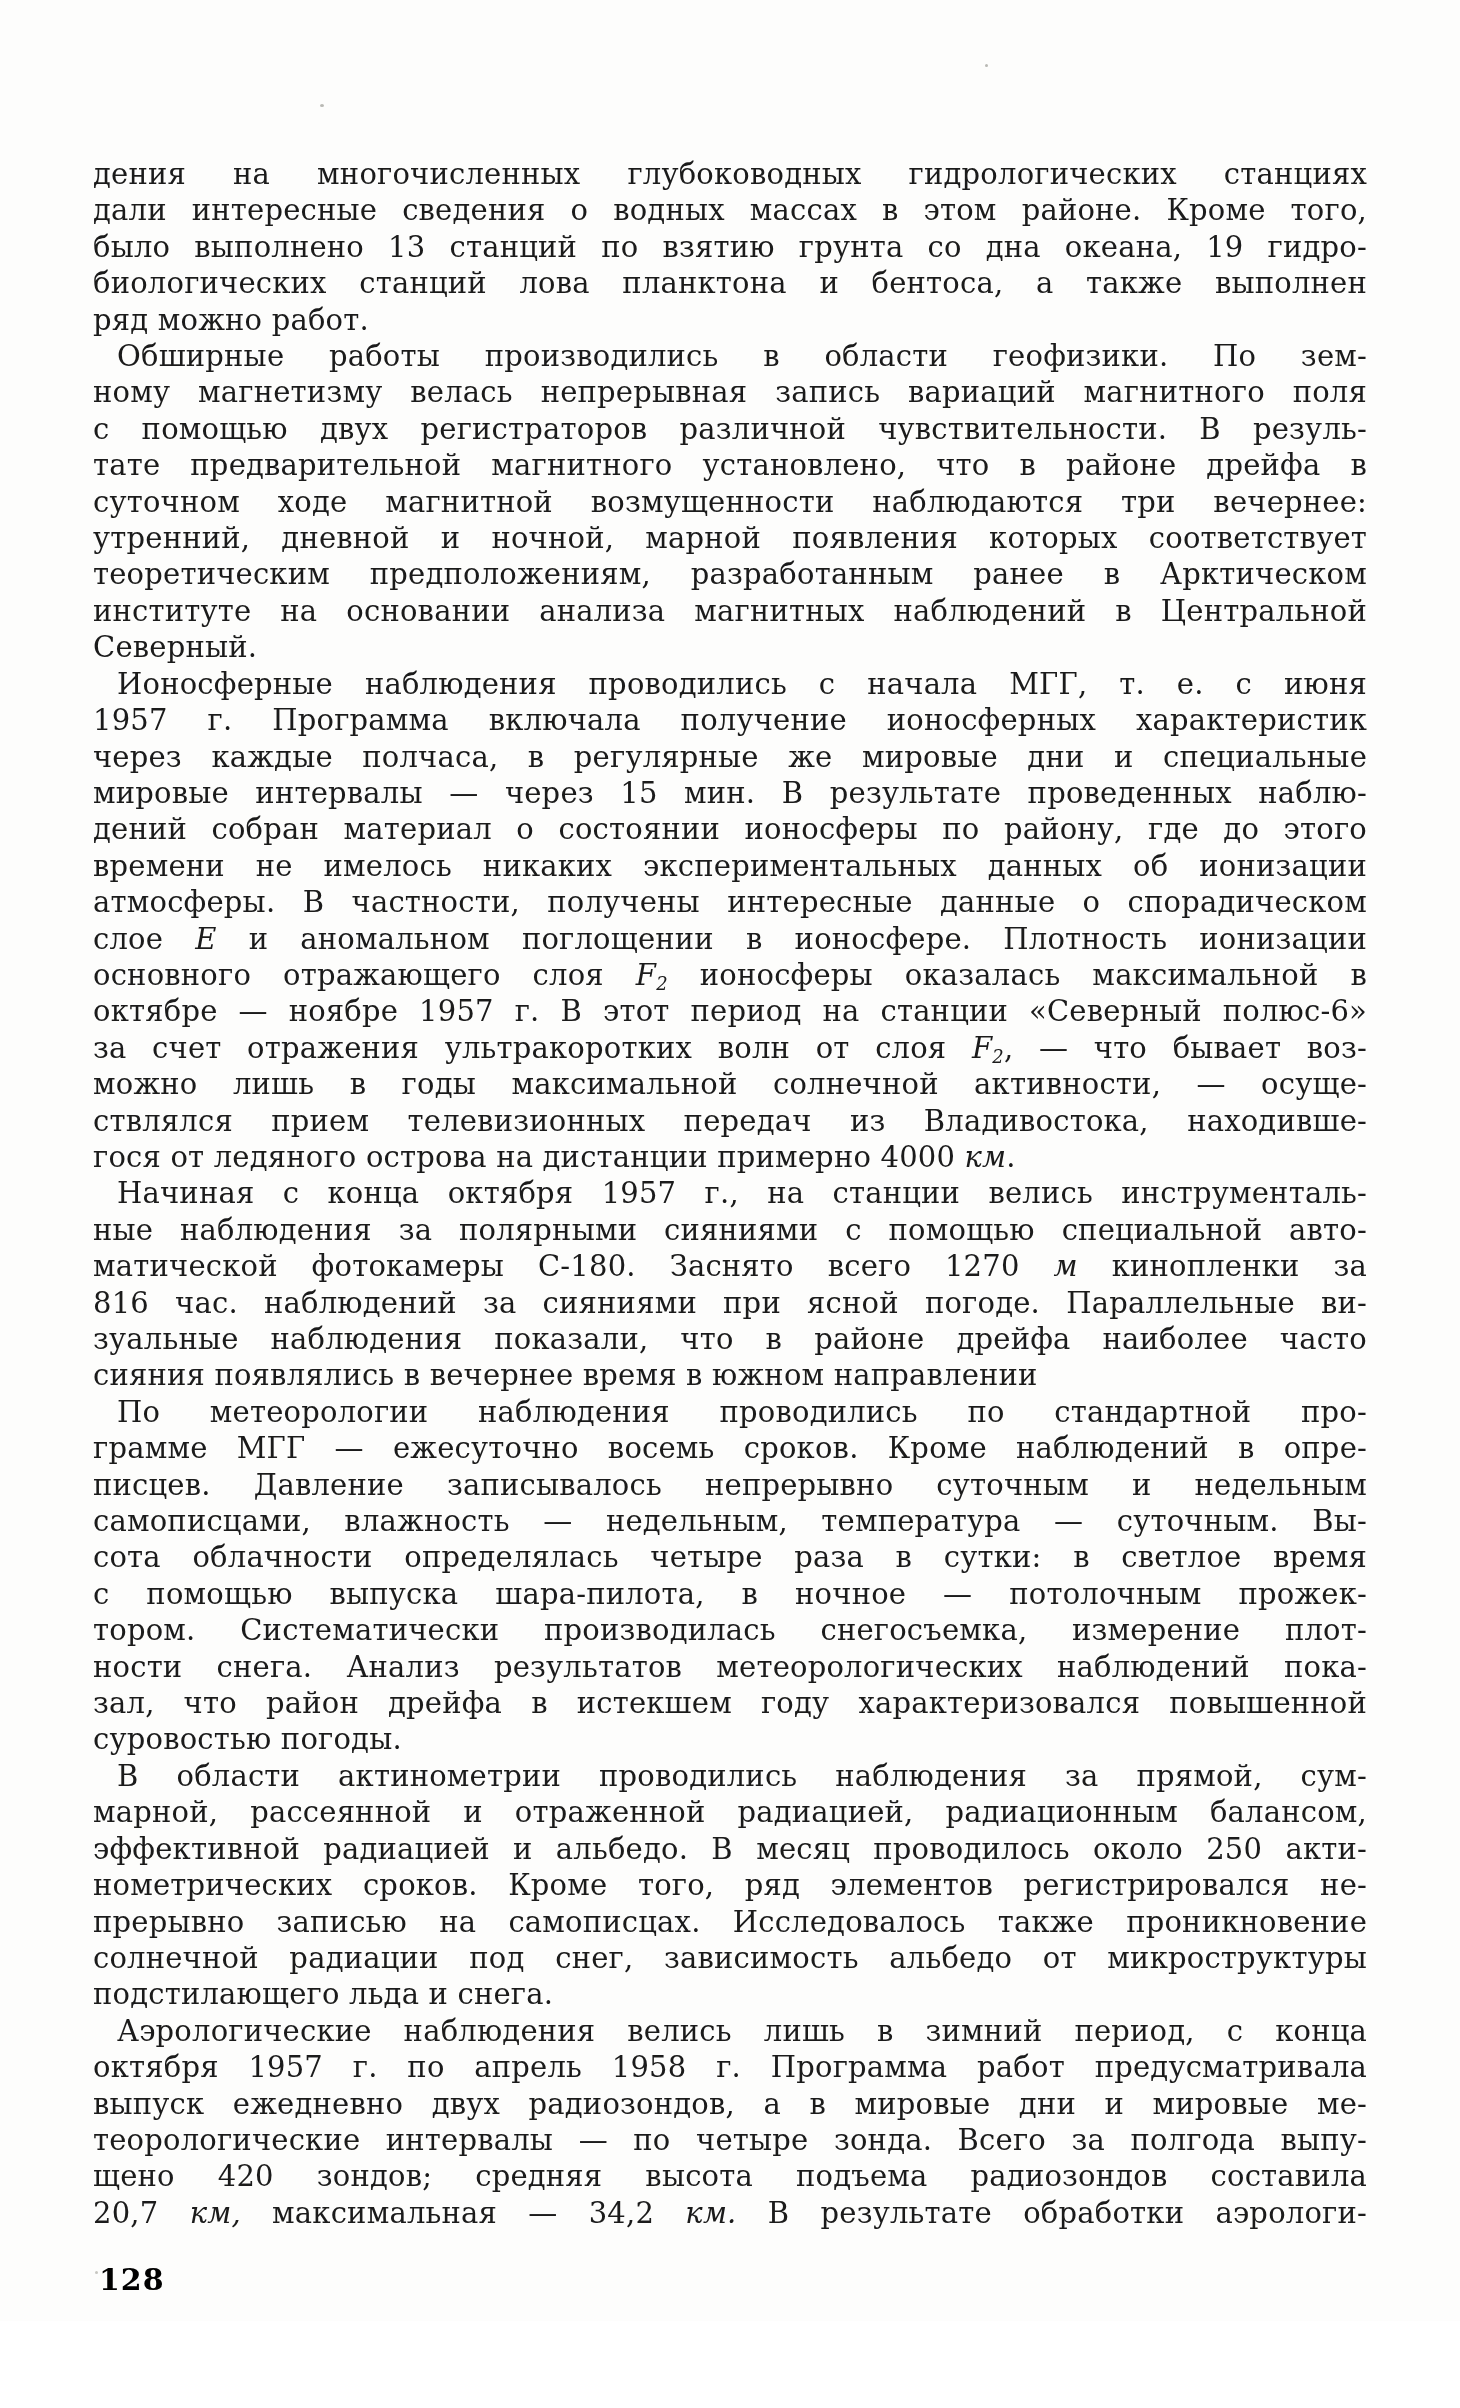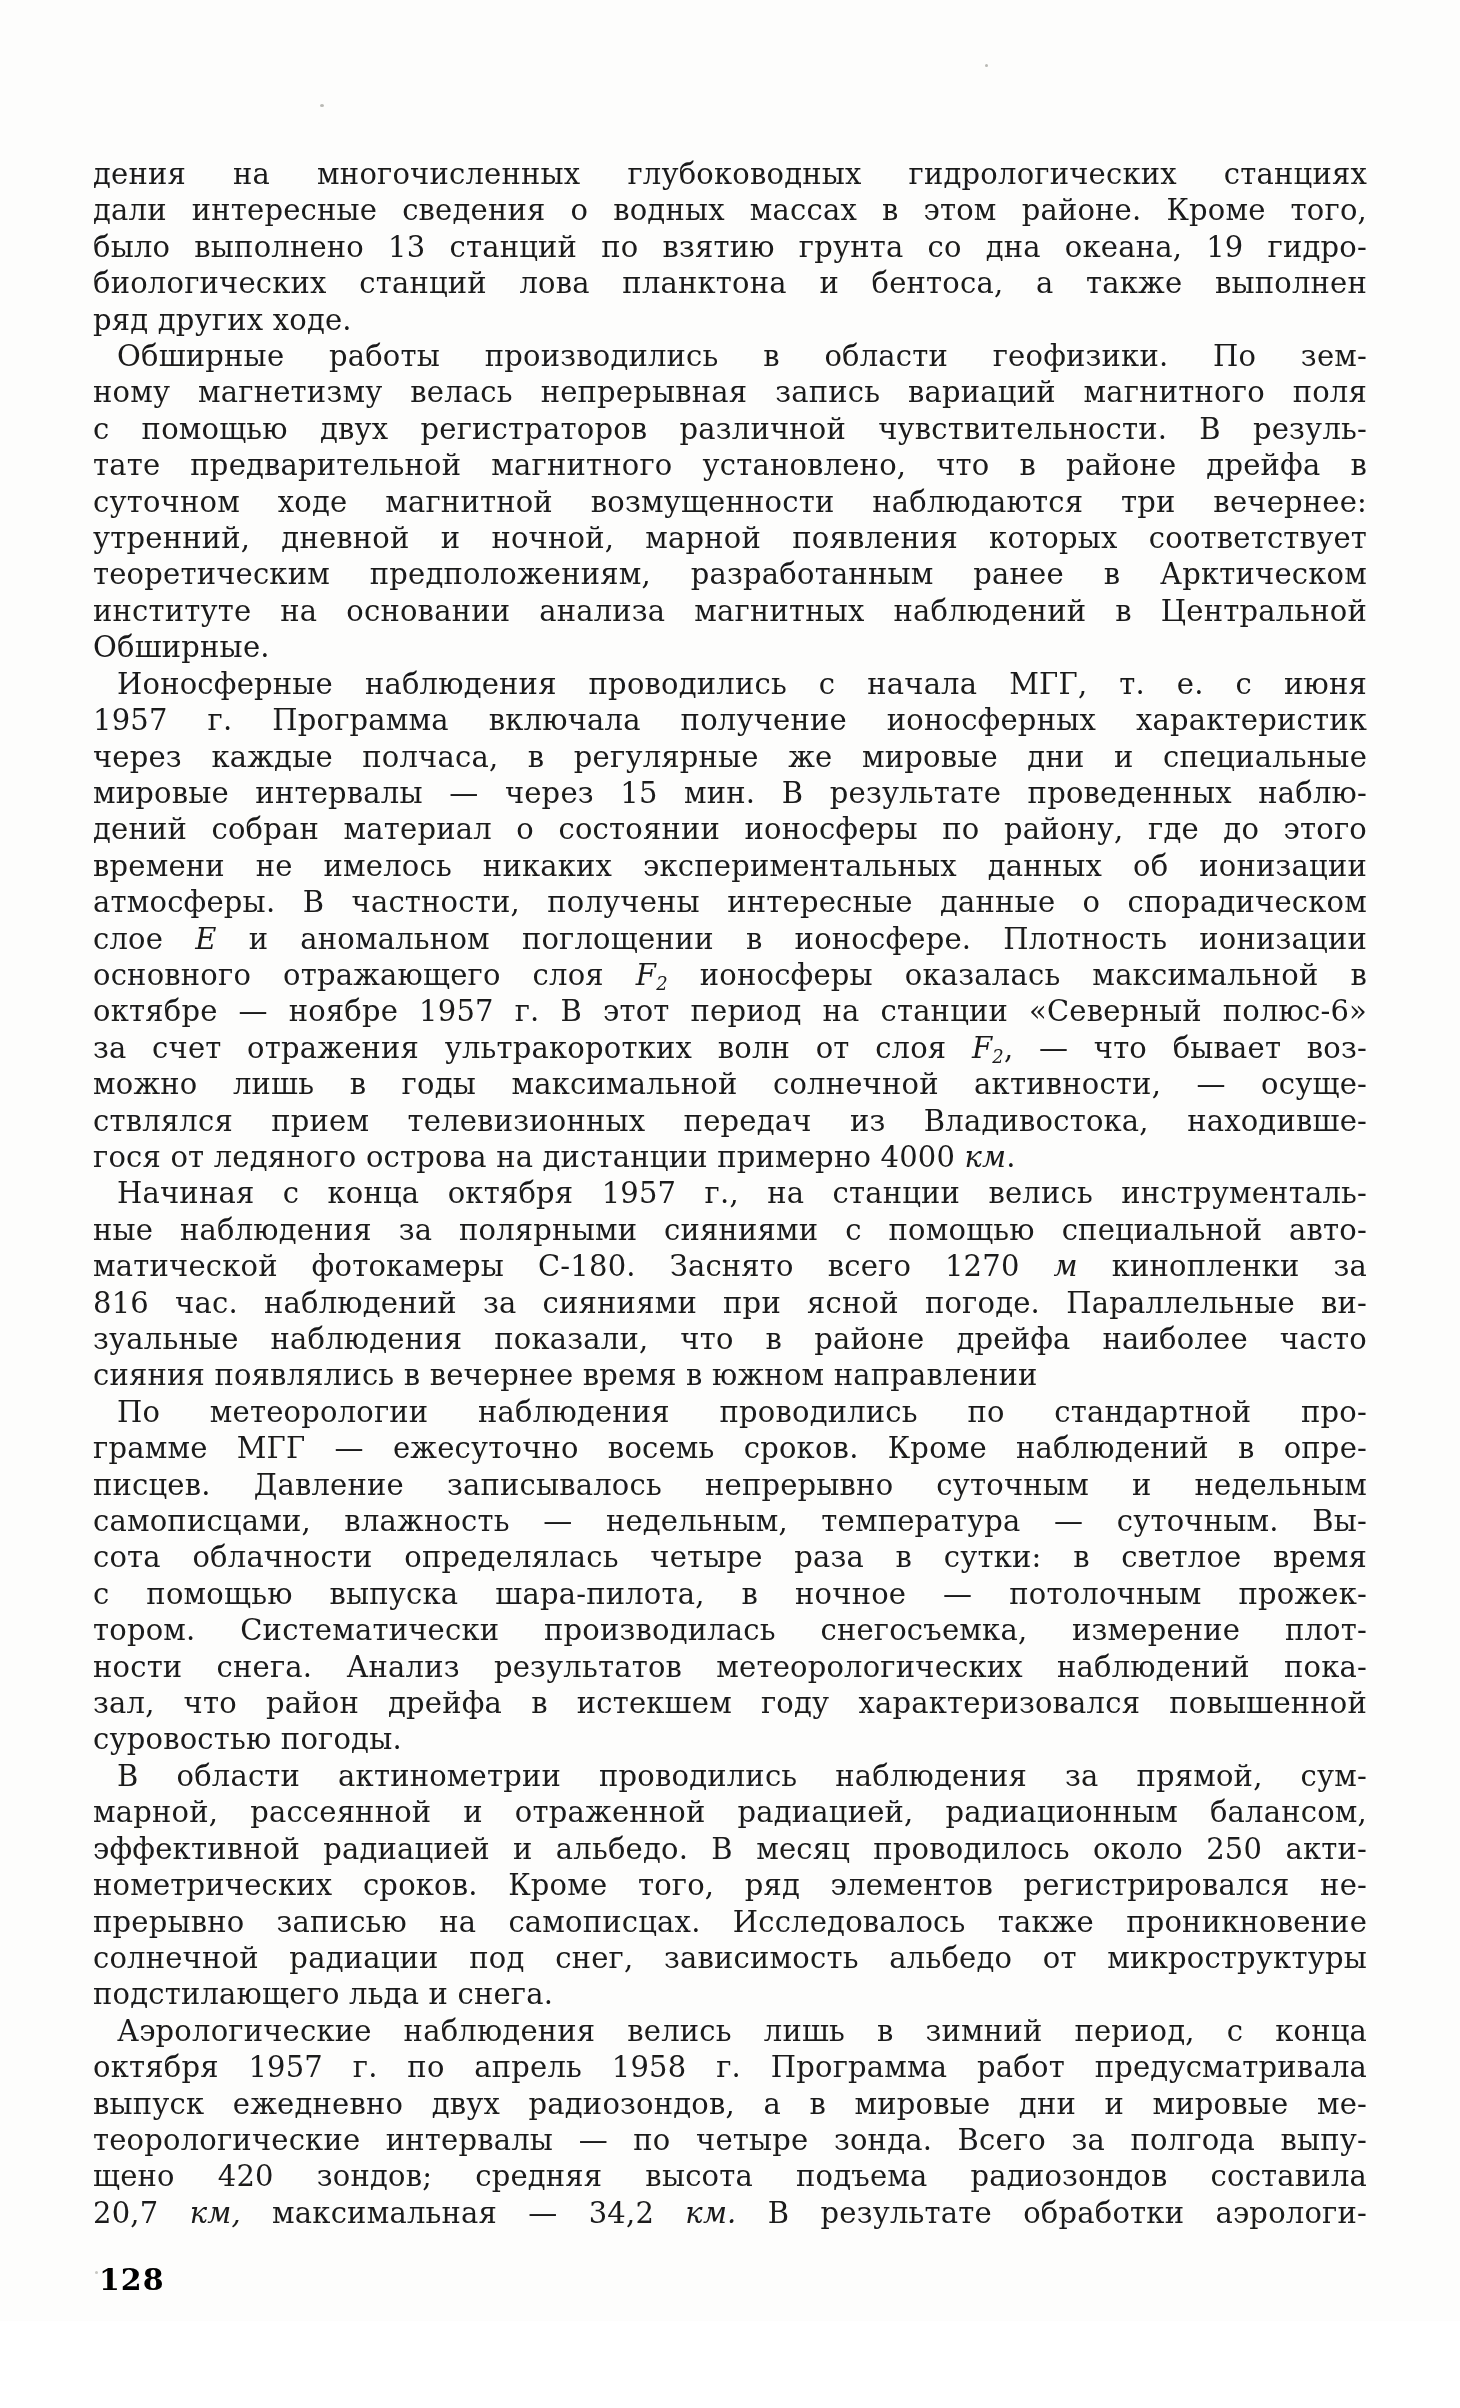--- a/index.html
+++ b/index.html
@@ -64,32 +64,32 @@
 <div class="page">
   <div class="speck s1"></div>
   <div class="speck s2"></div>
   <div class="speck s3"></div>
   <div class="text-block">
       <div class="para">
         <div class="line">дения на многочисленных глубоководных гидрологических станциях</div>
         <div class="line">дали интересные сведения о водных массах в этом районе. Кроме того,</div>
         <div class="line">было выполнено 13 станций по взятию грунта со дна океана, 19 гидро-</div>
         <div class="line">биологических станций лова планктона и бентоса, а также выполнен</div>
-        <div class="line last">ряд других ходе.</div>
+        <div class="line last">ряд можно работ.</div>
       </div>
       <div class="para">
         <div class="line ind">Обширные работы производились в области геофизики. По зем-</div>
         <div class="line">ному магнетизму велась непрерывная запись вариаций магнитного поля</div>
         <div class="line">с помощью двух регистраторов различной чувствительности. В резуль-</div>
         <div class="line">тате предварительной магнитного установлено, что в районе дрейфа в</div>
         <div class="line">суточном ходе магнитной возмущенности наблюдаются три вечернее:</div>
         <div class="line">утренний, дневной и ночной, марной появления которых соответствует</div>
         <div class="line">теоретическим предположениям, разработанным ранее в Арктическом</div>
         <div class="line">институте на основании анализа магнитных наблюдений в Центральной</div>
-        <div class="line last">Обширные.</div>
+        <div class="line last">Северный.</div>
       </div>
       <div class="para">
         <div class="line ind">Ионосферные наблюдения проводились с начала МГГ, т. е. с июня</div>
         <div class="line">1957 г. Программа включала получение ионосферных характеристик</div>
         <div class="line">через каждые полчаса, в регулярные же мировые дни и специальные</div>
         <div class="line">мировые интервалы — через 15 мин. В результате проведенных наблю-</div>
         <div class="line">дений собран материал о состоянии ионосферы по району, где до этого</div>
         <div class="line">времени не имелось никаких экспериментальных данных об ионизации</div>
         <div class="line">атмосферы. В частности, получены интересные данные о спорадическом</div>
         <div class="line">слое <i>Е</i> и аномальном поглощении в ионосфере. Плотность ионизации</div>

